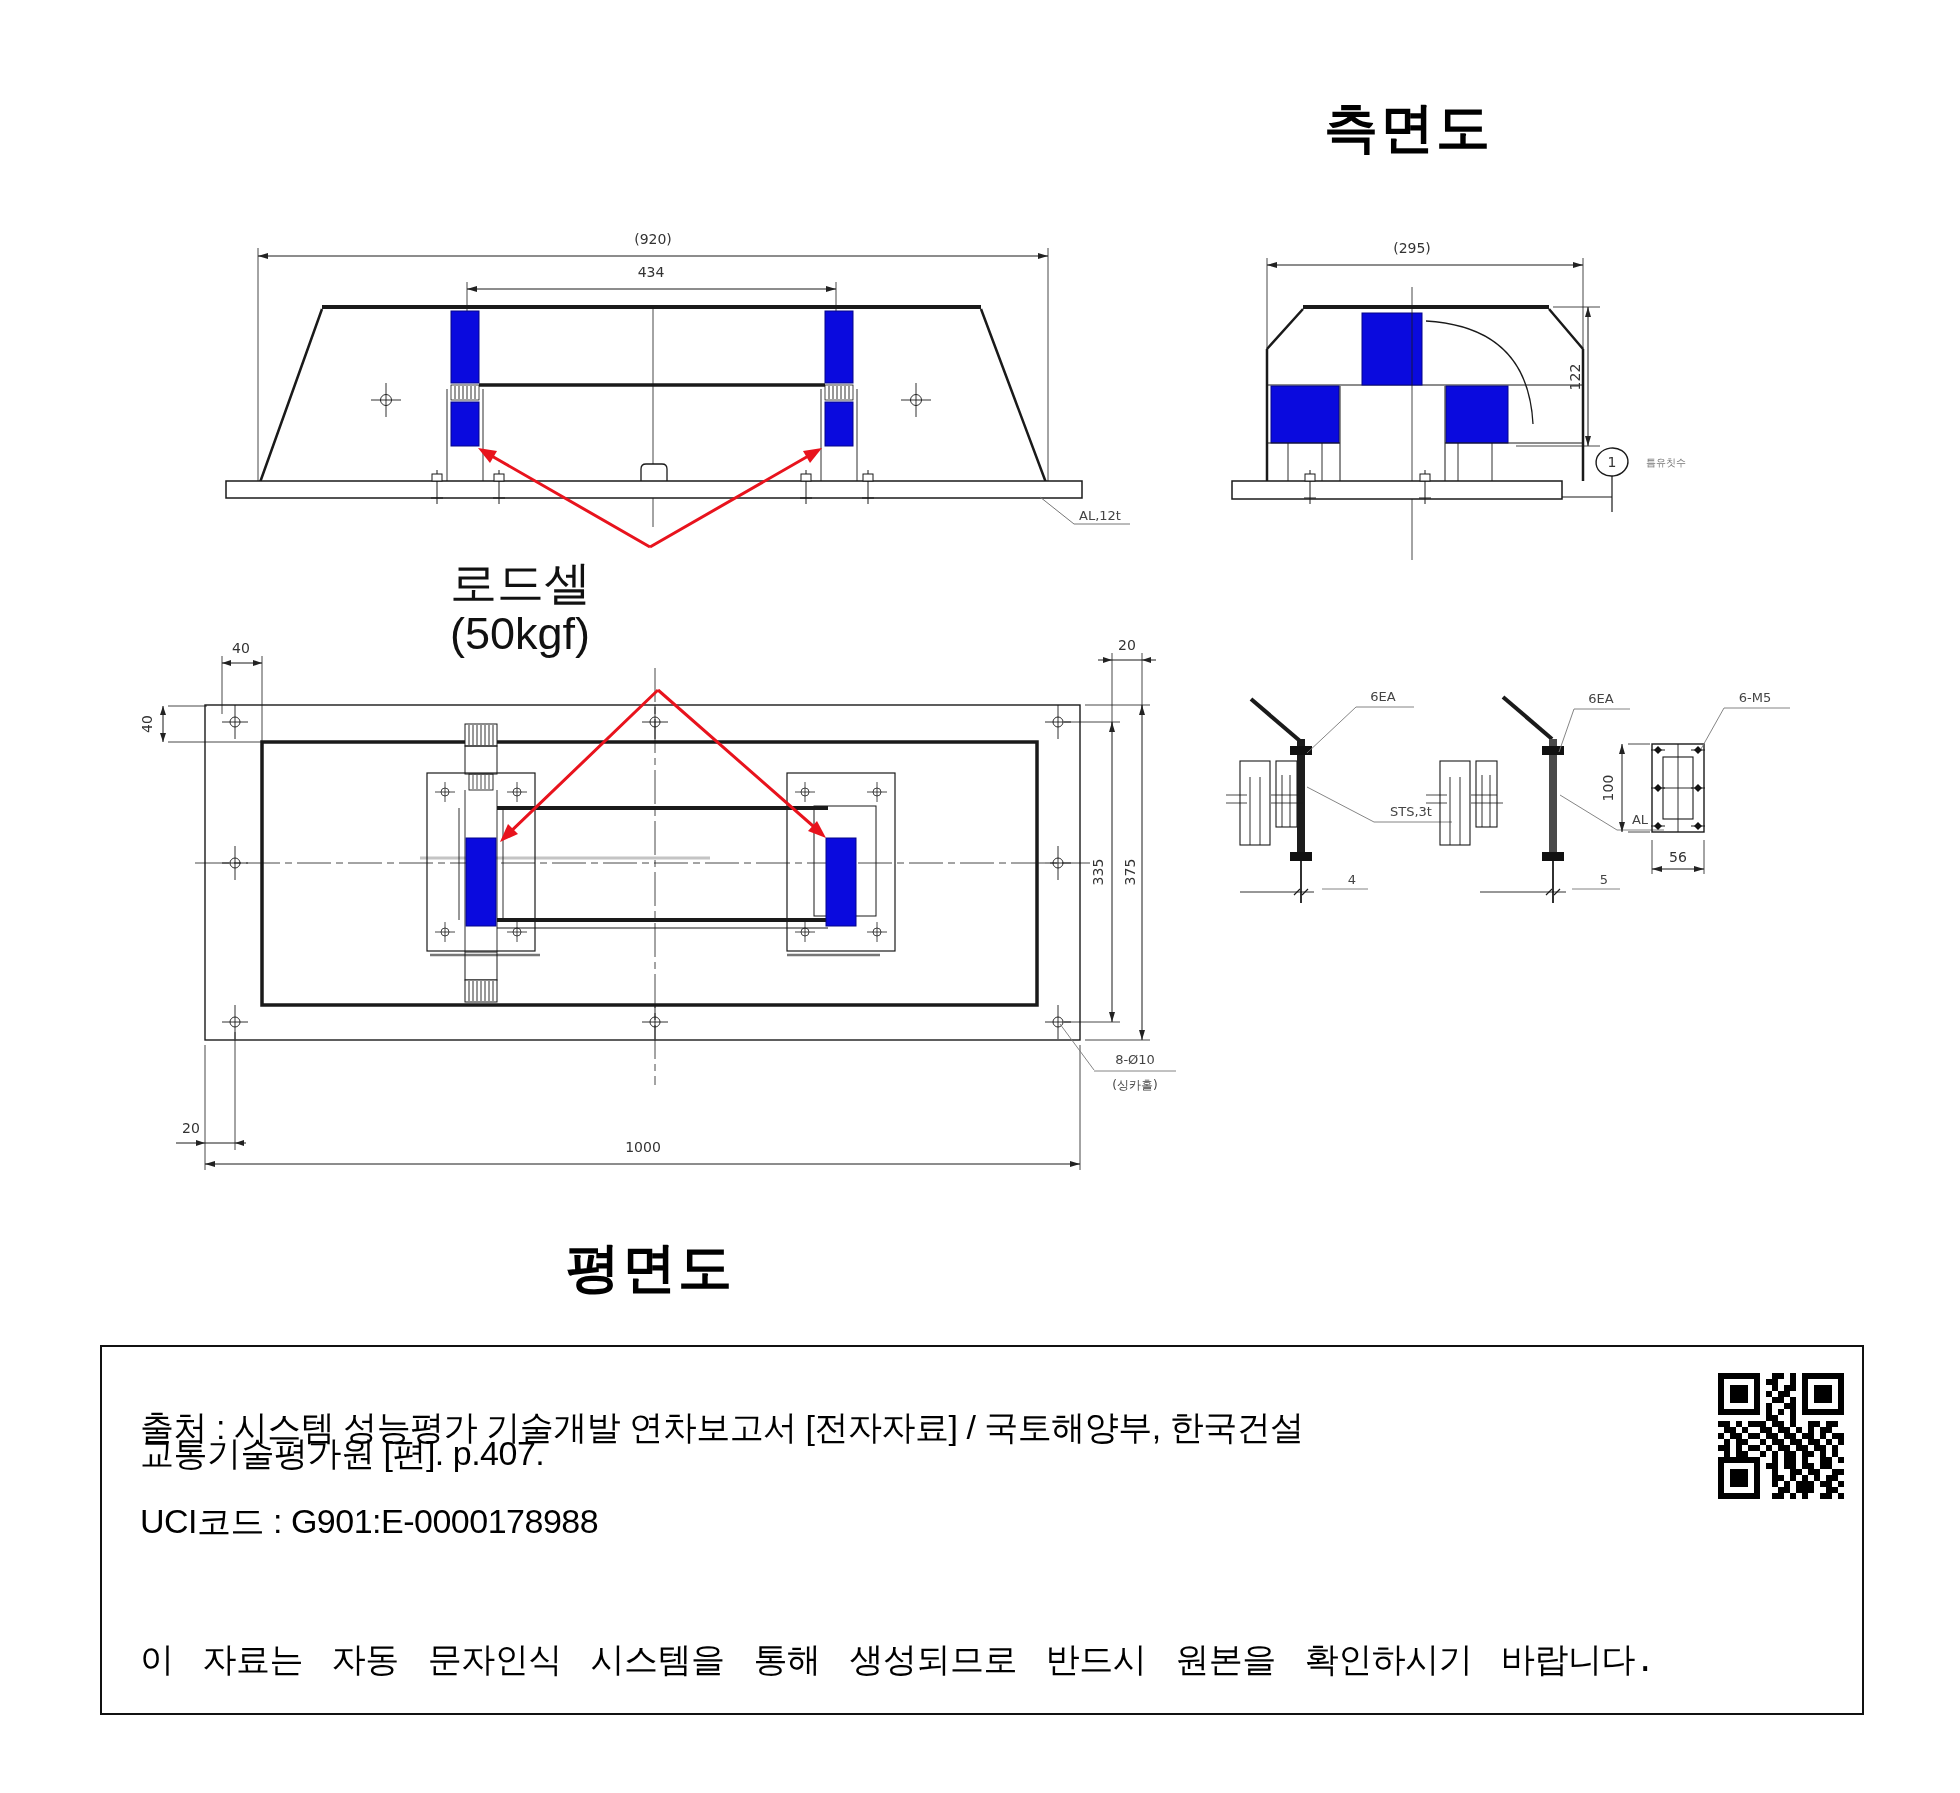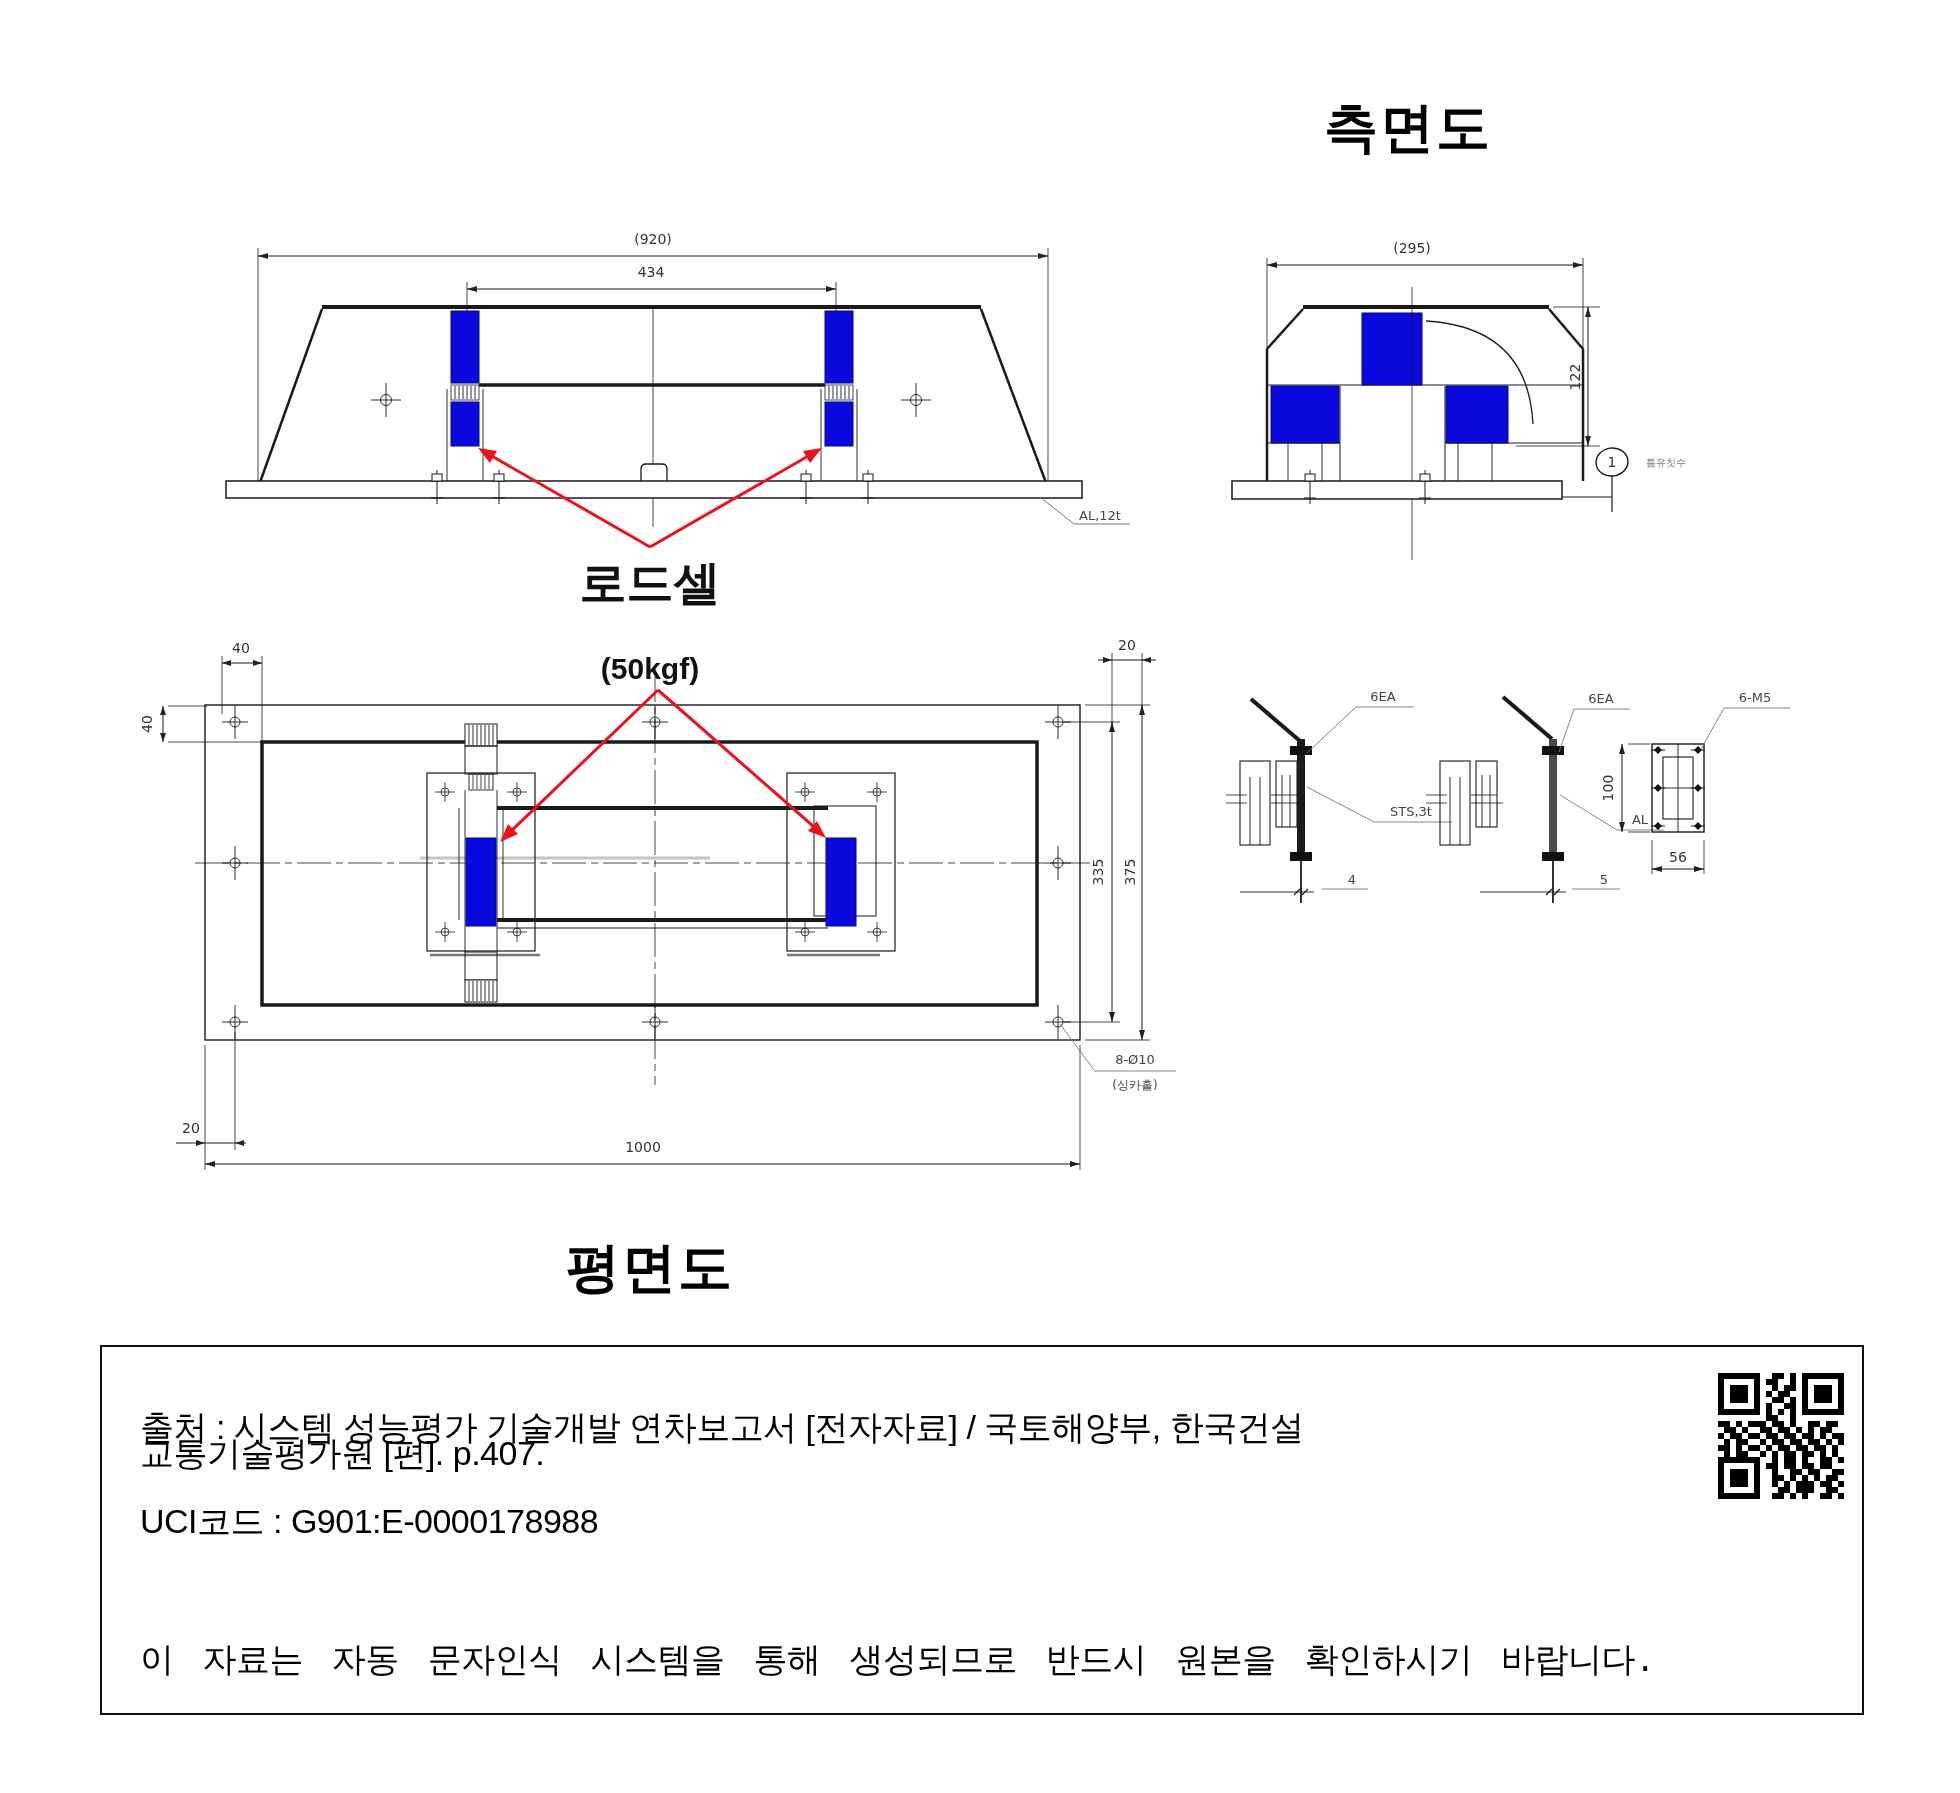--- a/index.html
+++ b/index.html
@@ -14,40 +14,40 @@
   .white{fill:#fff;}
   .ah{fill:#222;stroke:none;}
   .rah{fill:var(--red);stroke:none;}
   .redln{stroke:var(--red);stroke-width:3;fill:none;}
   .dim{font-size:14px;fill:#333;}
   .lbl{font-size:13px;fill:#444;}
   .sm{font-size:12px;fill:#444;}
   .note{font-size:10px;fill:#777;}
   .ktitle{position:absolute;text-align:center;font-weight:800;font-size:54px;color:#000;
           letter-spacing:2px;}
-  .klabel{position:absolute;text-align:center;font-weight:700;font-size:47px;color:#111;}
+  .klabel{position:absolute;font-weight:400;font-size:47px;color:#111;}
   .caption-box{position:absolute;left:100px;top:1345px;width:1760px;height:366px;
                border:2px solid #111;background:#fff;}
   .cap-line{position:absolute;left:38px;color:#000;font-size:34px;letter-spacing:-0.5px;
             white-space:nowrap;}
   .cap-src1{top:30px;margin-top:28px;}
   .cap-src2{top:84px;}
   .cap-uci{top:152px;}
   .cap-notice{top:290px;word-spacing:9px;font-family:Liberation Mono, monospace;}
   .qr{position:absolute;left:1616px;top:26px;width:126px;height:126px;background:#fff;}
 </style>
 </head>
 <body>
 
 <div class="stage">
 
   <div class="ktitle" style="left:450px;top:1232px;width:400px;">평면도</div>
   <div class="ktitle" style="left:1208px;top:92px;width:400px;">측면도</div>
   <div class="klabel" style="left:450px;top:552px;width:400px;">로드셀</div>
-  <div class="klabel" style="left:450px;top:608px;width:400px;font-size:30px;margin-top:44px;">(50kgf)</div>
+  <div class="klabel" style="left:450px;top:608px;width:400px;font-size:45px;">(50kgf)</div>
 
   <svg width="1960" height="1340" viewBox="0 0 1960 1340" style="position:absolute;left:0;top:0;">
 
     <g>
 
       <text class="dim" x="653" y="244" text-anchor="middle">(920)</text>
       <path class="k" stroke-width="1" d="M258 256H1048"></path>
       <polygon class="ah" points="258,256 268,253 268,259"></polygon>
       <polygon class="ah" points="1048,256 1038,253 1038,259"></polygon>
       <path class="k" stroke-width=".8" d="M258 248V494M1048 248V494"></path>

